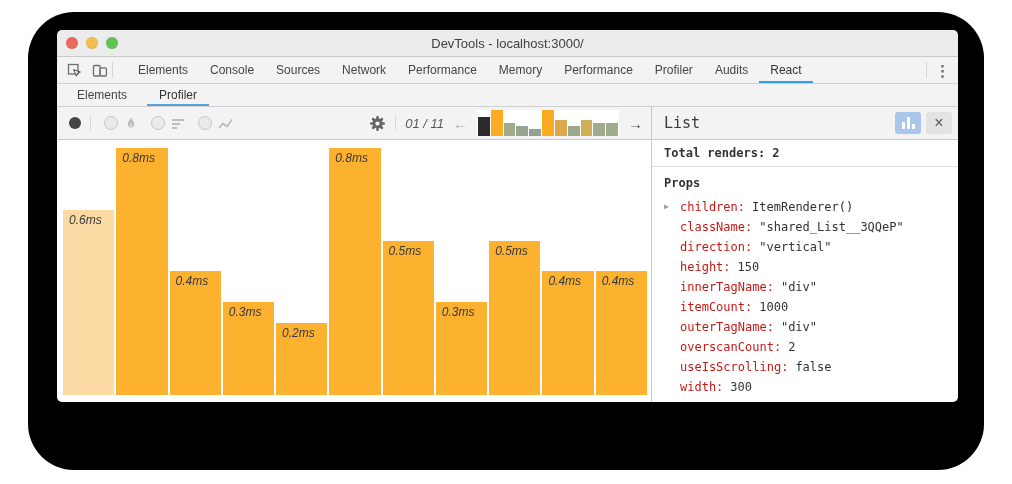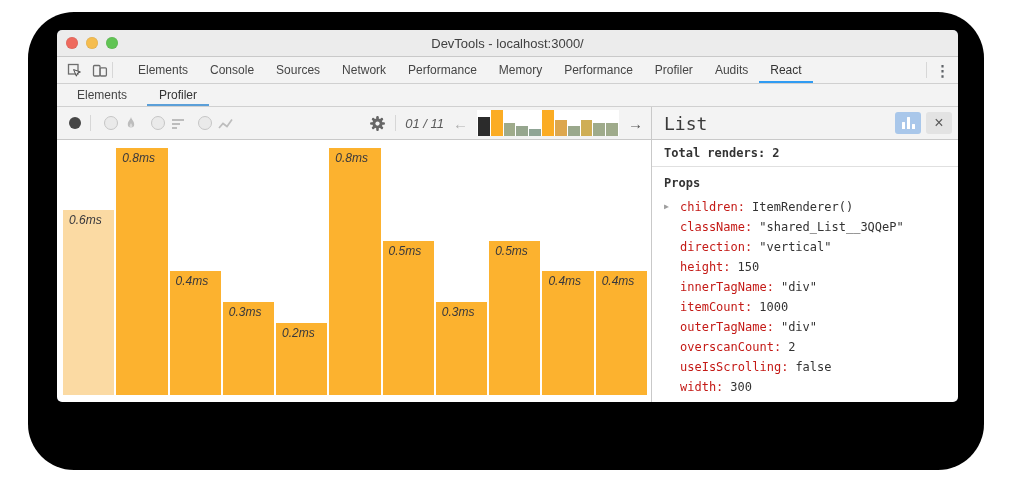--- a/index.html
+++ b/index.html
@@ -43,21 +43,21 @@
   .arrow.prev{color:#b0b0b0;} .arrow.next{color:#555;}
   .minichart{width:140px;height:26px;background:#fff;display:flex;align-items:flex-end;gap:1px;padding:0 1px;}
   .mini-bar{flex:1;}
   
   .chart{flex:1;position:relative;background:#fff;}
   .bars{position:absolute;left:6px;right:4px;bottom:7px;display:flex;align-items:flex-end;gap:2px;}
   .bar{flex:1;box-sizing:border-box;padding:3px 0 0 6px;font-size:12px;color:#38383d;overflow:hidden;}
   
   .panel-header{height:32px;background:#f3f3f3;border-bottom:1px solid #c9c9c9;display:flex;align-items:center;
                 padding:0 6px 0 12px;flex:0 0 auto;}
-  .panel-title{font-family:"DejaVu Sans Mono", monospace;font-size:18px;color:#3a3a3a;flex:1;}
+  .panel-title{font-family:"DejaVu Sans Mono", monospace;font-size:15px;color:#3a3a3a;flex:1;}
   .icon-btn{width:26px;height:22px;border-radius:3px;display:flex;align-items:center;justify-content:center;margin-left:5px;}
   .chart-btn{background:#a9c7ea;}
   .chart-btn .g{display:flex;align-items:flex-end;gap:2px;height:12px;}
   .chart-btn .g i{display:block;width:3px;background:#fff;border-radius:0.5px;}
   .close-btn{background:#e3e3e3;color:#5a5a5a;font-size:16px;line-height:1;}
   .total-row{height:26px;border-bottom:1px solid #e0e0e0;display:flex;align-items:center;padding-left:12px;
              font-family:"DejaVu Sans Mono", monospace;font-size:12px;font-weight:bold;color:#333;flex:0 0 auto;}
   .total-row .val{margin-left:7px;}
   .props{flex:1;padding:9px 0 0 12px;overflow:hidden;font-family:"DejaVu Sans Mono", monospace;font-size:12px;}
   .props-title{font-weight:bold;color:#333;margin-bottom:7px;}

